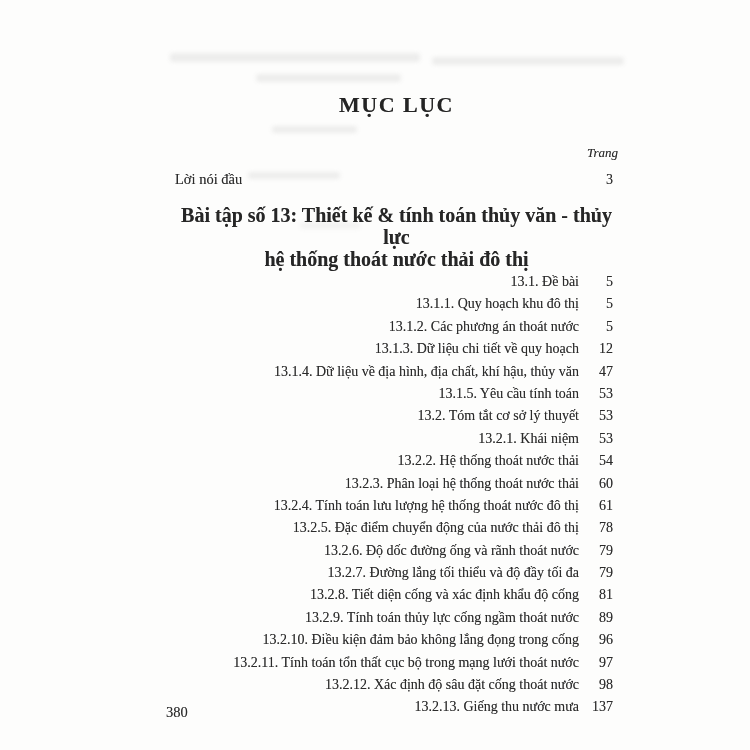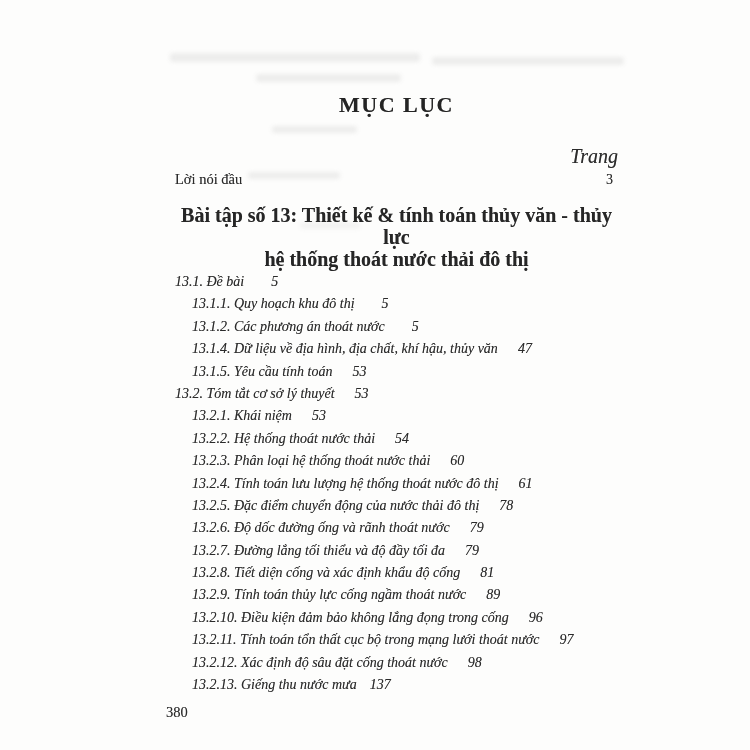--- a/index.html
+++ b/index.html
@@ -36,21 +36,21 @@
     position: absolute;
     left: 175px;
     top: 145px;
     width: 443px;
   }
 
   .trang-row {
     height: 26px;
     text-align: right;
     font-style: italic;
-    font-size: 20px;
+    font-size: 13px;
   }
 
   .preface-row {
     display: flex;
     justify-content: space-between;
     align-items: baseline;
     height: 24px;
     font-size: 14.5px;
   }
   .preface-label { }
@@ -61,26 +61,25 @@
     font-weight: bold;
     font-size: 20px;
     line-height: 22px;
     color: #262626;
   }
 
   .toc-list { margin-top: 4px; }
 
   .toc-row {
     display: flex;
-    justify-content: flex-start;
+    justify-content: flex-end;
     align-items: baseline;
     height: 22.4px;
     font-size: 14px;
     white-space: nowrap;
-    font-style: italic;
   }
   .toc-row.indent { padding-left: 17px; }
 
   .page-num {
     min-width: 34px;
     text-align: right;
     padding-right: 5px;
     font-size: 14px;
   }
 
@@ -139,20 +138,24 @@
         <div class="toc-row indent">
           <span class="toc-label">13.1.1. Quy hoạch khu đô thị</span>
           <span class="page-num">5</span>
         </div>
 
         <div class="toc-row indent">
           <span class="toc-label">13.1.2. Các phương án thoát nước</span>
           <span class="page-num">5</span>
         </div>
 
+        <div class="toc-row indent">
+          <span class="toc-label">13.1.3. Dữ liệu chi tiết về quy hoạch</span>
+          <span class="page-num">12</span>
+        </div>
 
         <div class="toc-row indent">
           <span class="toc-label">13.1.4. Dữ liệu về địa hình, địa chất, khí hậu, thủy văn</span>
           <span class="page-num">47</span>
         </div>
 
         <div class="toc-row indent">
           <span class="toc-label">13.1.5. Yêu cầu tính toán</span>
           <span class="page-num">53</span>
         </div>

